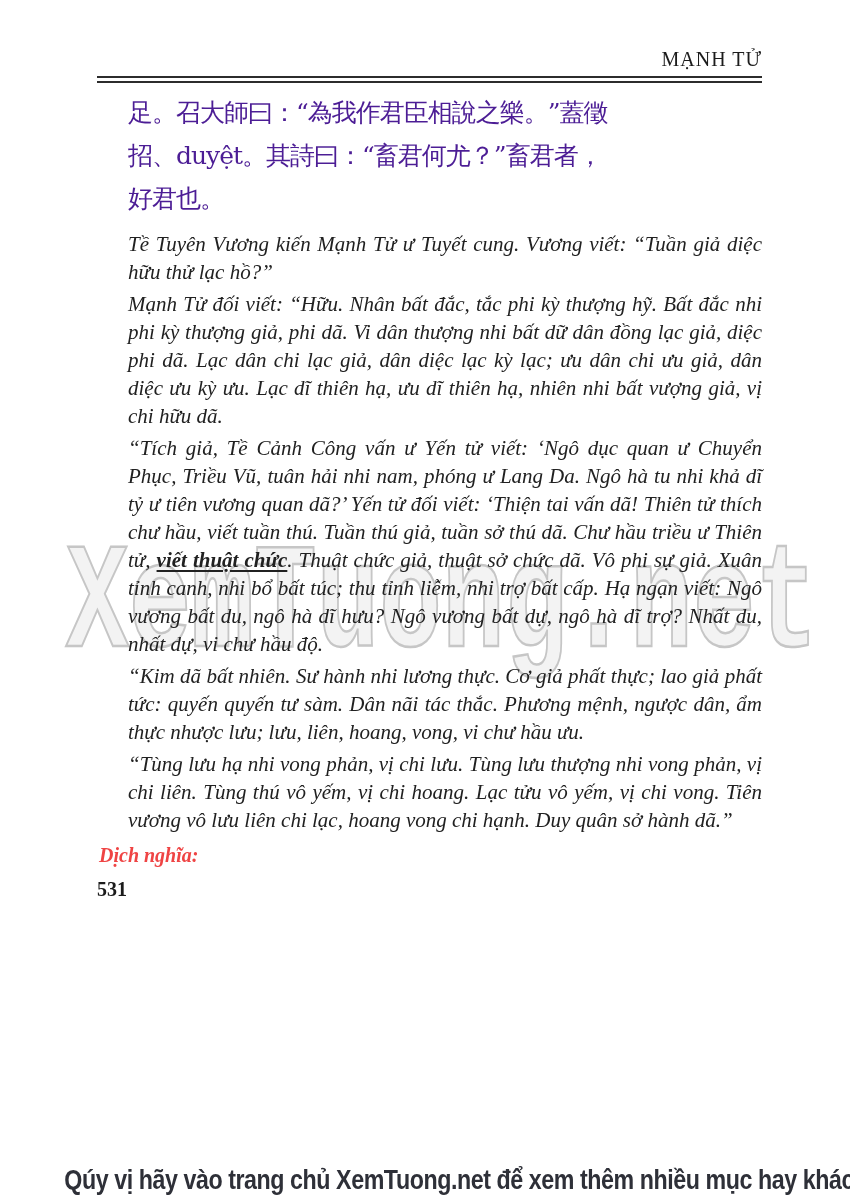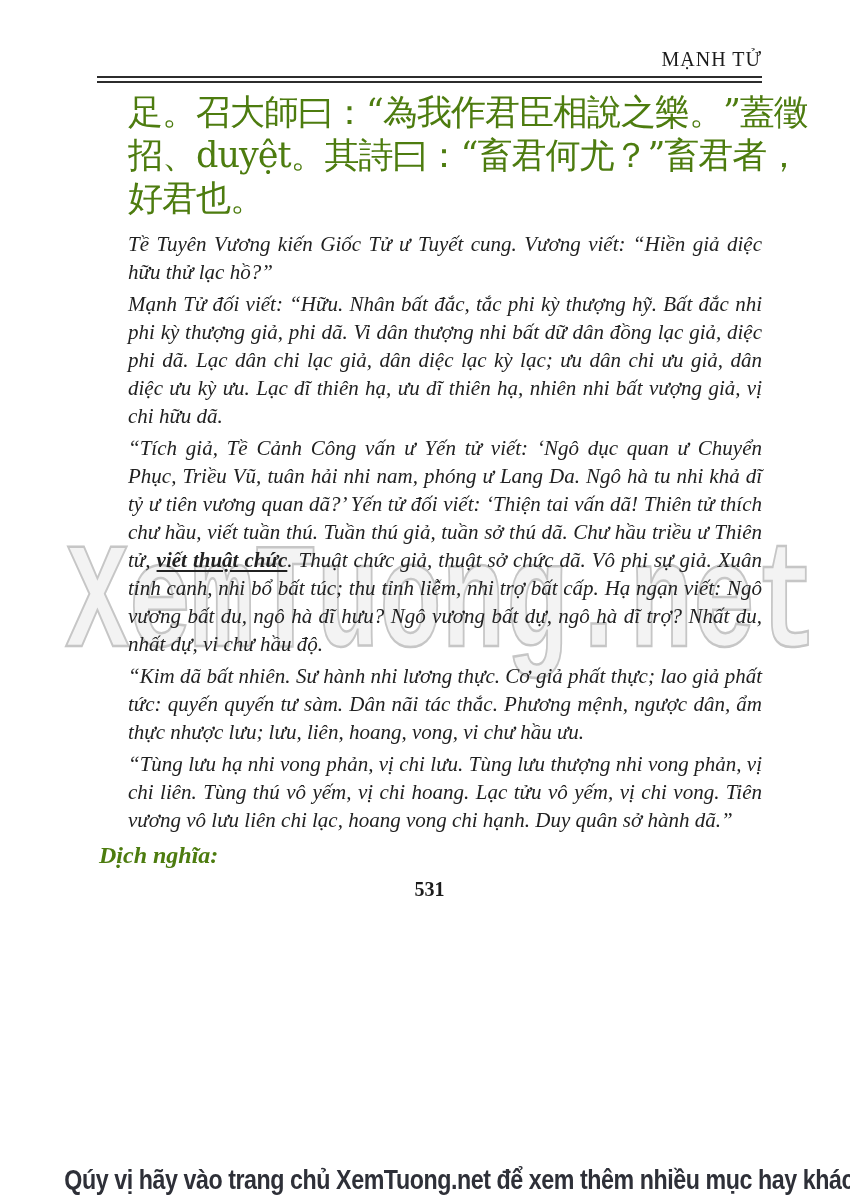--- a/index.html
+++ b/index.html
@@ -25,37 +25,37 @@
     letter-spacing:1px; color:#1c1c1c;
   }
   .rule {
     height:3px; margin-top:6px;
     border-top:2px solid #2c2c2c;
     border-bottom:2px solid #2c2c2c;
   }
   .hanzi {
     margin:8px 0 10px 31px;
     font-family:"DejaVu Serif", serif;
-    font-size:35px; line-height:43px; letter-spacing:-1px;
-    color:#4d7c0f; white-space:nowrap;
+    font-size:25px; line-height:43px; letter-spacing:-1px;
+    color:#4c1d95; white-space:nowrap;
   }
   .body { margin-left:31px; }
   .body p {
     margin:0 0 4px 0;
     font-style:italic; font-size:21px; line-height:28px;
     text-align:justify; color:#212121;
   }
   .u { text-decoration:underline; text-underline-offset:3px;font-weight:bold; }
   .section-heading {
     margin:6px 0 8px 2px;
-    font-style:italic; font-weight:bold; font-size:24px; line-height:30px;
-    color:#4d7c0f;
+    font-style:italic; font-weight:bold; font-size:20px; line-height:30px;
+    color:#ef4444;
   }
   .page-number {
-    margin-top:6px; text-align:center;
+    margin-top:6px; text-align:left;
     font-weight:bold; font-size:20px; color:#1b1b1b;
   }
   .footer {
     position:absolute; left:0; right:4px; bottom:6px; z-index:3;
     text-align:right;
   }
   .footer span {
     display:inline-block;
     transform:scaleX(0.86); transform-origin:center;
     font-family:"Liberation Sans", sans-serif;
@@ -78,21 +78,21 @@
     <div class="running-head">MẠNH TỬ</div>
     <div class="rule"></div>
 
     <div class="hanzi">
       <div>足。召大師曰：“為我作君臣相說之樂。”蓋徵</div>
       <div>招、duyệt。其詩曰：“畜君何尤？”畜君者，</div>
       <div>好君也。</div>
     </div>
 
     <div class="body">
-      <p>Tề Tuyên Vương kiến Giốc Tử ư Tuyết cung. Vương viết: “Hiền giả diệc hữu thử lạc hồ?”</p>
+      <p>Tề Tuyên Vương kiến Mạnh Tử ư Tuyết cung. Vương viết: “Tuần giả diệc hữu thử lạc hồ?”</p>
       <p>Mạnh Tử đối viết: “Hữu. Nhân bất đắc, tắc phi kỳ thượng hỹ. Bất đắc nhi phi kỳ thượng giả, phi dã. Vi dân thượng nhi bất dữ dân đồng lạc giả, diệc phi dã. Lạc dân chi lạc giả, dân diệc lạc kỳ lạc; ưu dân chi ưu giả, dân diệc ưu kỳ ưu. Lạc dĩ thiên hạ, ưu dĩ thiên hạ, nhiên nhi bất vượng giả, vị chi hữu dã.</p>
       <p><span>“Tích giả, Tề Cảnh Công vấn ư Yến tử viết: ‘Ngô dục quan ư Chuyển Phục, Triều Vũ, tuân hải nhi nam, phóng ư Lang Da. Ngô hà tu nhi khả dĩ tỷ ư tiên vương quan dã?’ Yến tử đối viết: ‘Thiện tai vấn dã! Thiên tử thích chư hầu, viết tuần thú. Tuần thú giả, tuần sở thú dã. Chư hầu triều ư Thiên tử, </span><span class="u">viết thuật chức</span><span>. Thuật chức giả, thuật sở chức dã. Vô phi sự giả. Xuân tỉnh canh, nhi bổ bất túc; thu tỉnh liễm, nhi trợ bất cấp. Hạ ngạn viết: Ngô vương bất du, ngô hà dĩ hưu? Ngô vương bất dự, ngô hà dĩ trợ? Nhất du, nhất dự, vi chư hầu độ.</span></p>
       <p>“Kim dã bất nhiên. Sư hành nhi lương thực. Cơ giả phất thực; lao giả phất tức: quyến quyến tư sàm. Dân nãi tác thắc. Phương mệnh, ngược dân, ẩm thực nhược lưu; lưu, liên, hoang, vong, vi chư hầu ưu.</p>
       <p>“Tùng lưu hạ nhi vong phản, vị chi lưu. Tùng lưu thượng nhi vong phản, vị chi liên. Tùng thú vô yếm, vị chi hoang. Lạc tửu vô yếm, vị chi vong. Tiên vương vô lưu liên chi lạc, hoang vong chi hạnh. Duy quân sở hành dã.”</p>
     </div>
 
     <div class="section-heading">Dịch nghĩa:</div>
 
 
     <div class="page-number">531</div>

